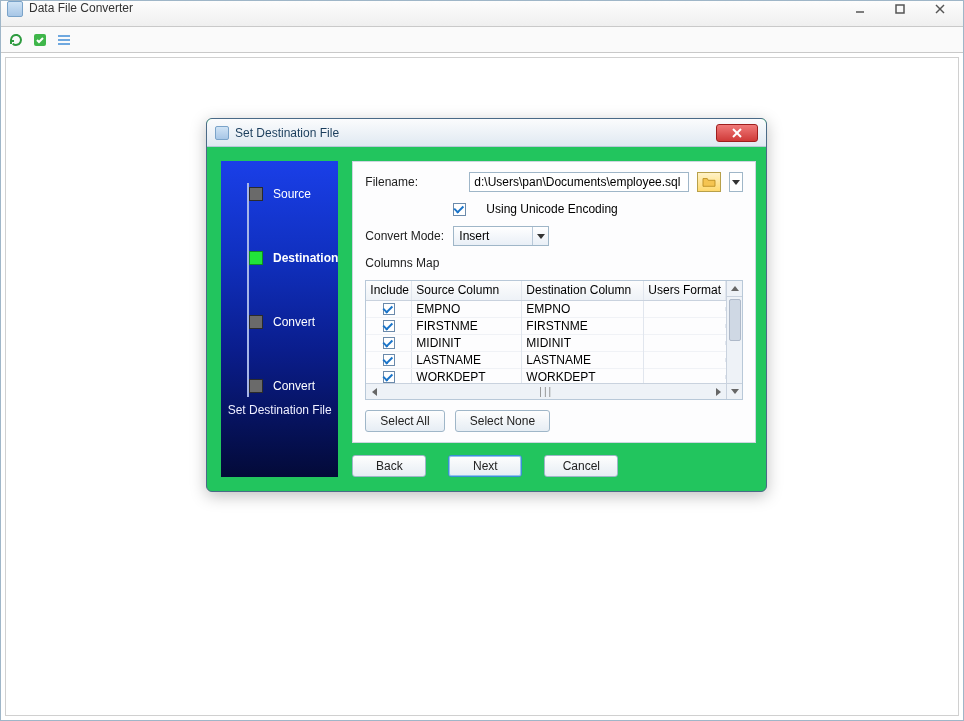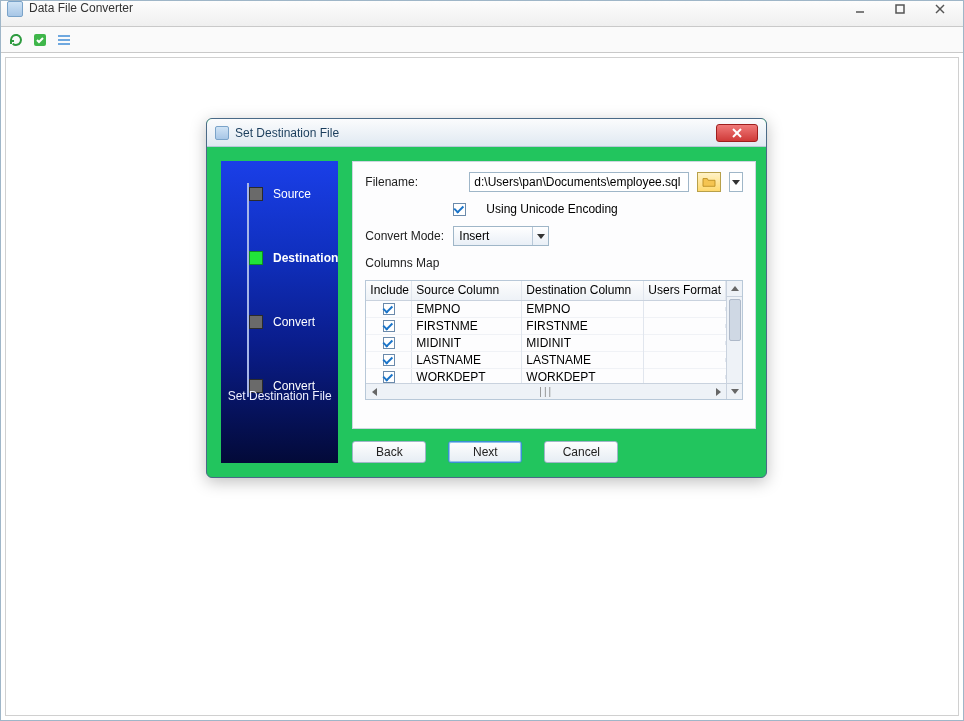--- a/index.html
+++ b/index.html
@@ -443,20 +443,24 @@
                 </div>
               </div>
               <div class="grid-vscroll">
                 <div class="vs-btn up"></div>
                 <div class="vs-thumb"></div>
                 <div style="flex:1"></div>
                 <div class="vs-btn down"></div>
               </div>
             </div>
 
+            <div class="sel-row">
+              <div class="pbtn">Select All</div>
+              <div class="pbtn">Select None</div>
+            </div>
           </div>
 
           <div class="wizard-btns">
             <div class="pbtn" style="min-width:74px;">Back</div>
             <div class="pbtn primary" style="min-width:74px;">Next</div>
             <div class="pbtn" style="min-width:74px;">Cancel</div>
           </div>
         </div>
 
       </div>

